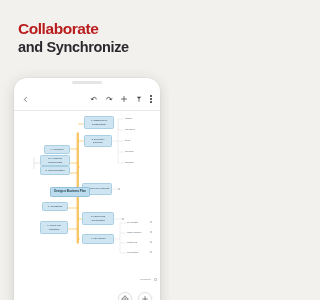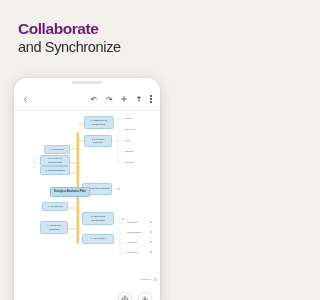--- a/index.html
+++ b/index.html
@@ -6,25 +6,25 @@
   html,body { width:169px; height:300px; overflow:hidden; }
   body {
     font-family:"Liberation Sans", sans-serif;
     background:#f2f1ee;
     position:relative;
   }
 
   
   .headline { position:absolute; left:18px; top:20px; width:140px; }
   .headline .l1 {
-    font-size:15.5px; font-weight:bold; color:#701a75;
+    font-size:15.5px; font-weight:bold; color:#b91c1c;
     letter-spacing:-0.45px; line-height:1.12;
   }
   .headline .l2 {
-    font-size:14.5px; font-weight:400; color:#2a2a2e;
+    font-size:14.5px; font-weight:700; color:#2a2a2e;
     letter-spacing:-0.35px; line-height:1.18; margin-top:2px;
   }
 
   
   .phone {
     position:absolute; left:14px; top:78px;
     width:146px; height:232px;
     background:#ffffff;
     border-radius:13px 13px 0 0;
     box-shadow:0 3px 14px rgba(40,38,34,0.16), 0 0 0 0.6px rgba(0,0,0,0.05);

